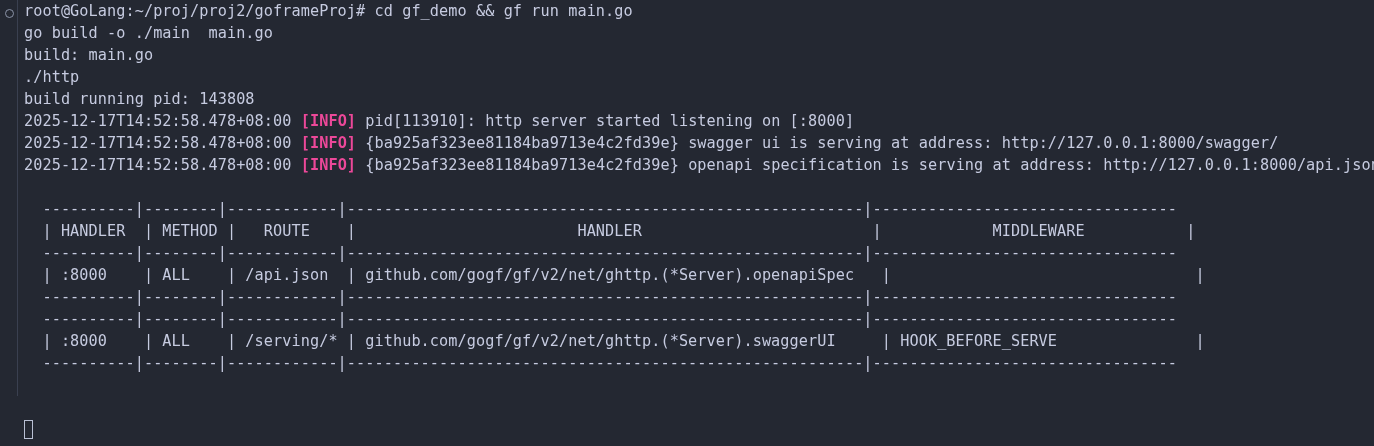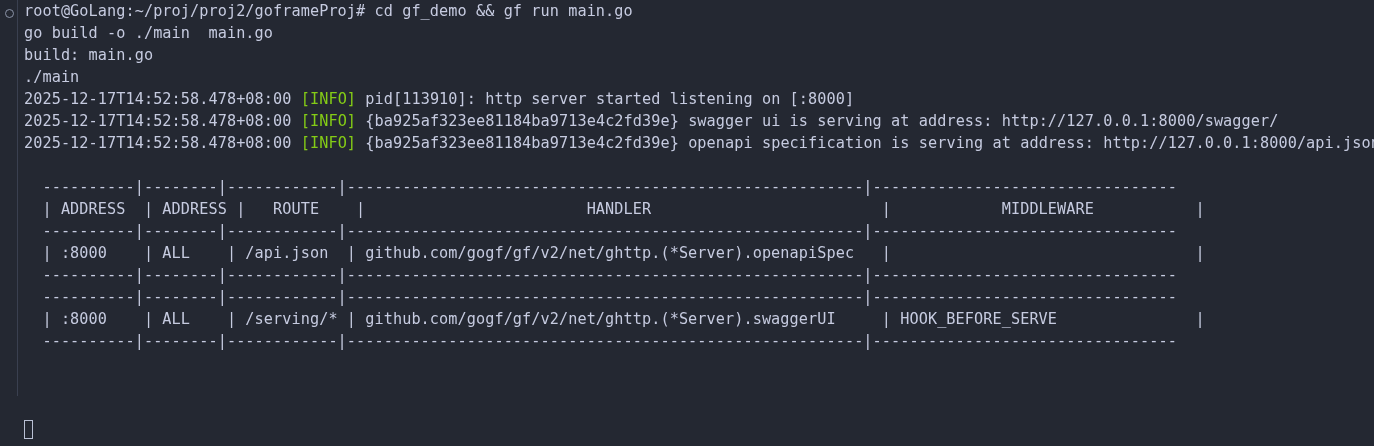--- a/index.html
+++ b/index.html
@@ -48,21 +48,21 @@
   .line {
     height: 22px;
     line-height: 22px;
     font-size: 15.2px;
     letter-spacing: 0.08px;
     color: #c6cbe0;
     white-space: pre;
     font-family: "DejaVu Sans Mono", "Liberation Mono", monospace;
   }
   .line.blank { color: transparent; }
-  .info { color: #84cc16; }
+  .info { color: #ec4899; font-weight: bold; }
   .tbl {
     color: #c6cbe0;
   }
   .cursor-line {
     position: absolute;
     left: 24px;
     top: 418px;
     height: 22px;
     line-height: 22px;
   }
@@ -82,32 +82,33 @@
 
   <div class="gutter-rule"></div>
   <div class="gutter-marker"></div>
 
   <div class="console">
 
     <div class="line">root@GoLang:~/proj/proj2/goframeProj# cd gf_demo &amp;&amp; gf run main.go</div>
 
     <div class="line">go build -o ./main  main.go</div>
     <div class="line">build: main.go</div>
-    <div class="line">./main</div>
+    <div class="line">./http</div>
+    <div class="line">build running pid: 143808</div>
 
     <div class="line"><span>2025-12-17T14:52:58.478+08:00</span> <span class="info">[INFO]</span> <span>pid[113910]: http server started listening on [:8000]</span></div>
 
     <div class="line"><span>2025-12-17T14:52:58.478+08:00</span> <span class="info">[INFO]</span> <span>{ba925af323ee81184ba9713e4c2fd39e} swagger ui is serving at address: http://127.0.0.1:8000/swagger/</span></div>
 
     <div class="line"><span>2025-12-17T14:52:58.478+08:00</span> <span class="info">[INFO]</span> <span>{ba925af323ee81184ba9713e4c2fd39e} openapi specification is serving at address: http://127.0.0.1:8000/api.json</span></div>
 
     <div class="line blank">&nbsp;</div>
 
     <div class="line tbl">  ----------|--------|------------|--------------------------------------------------------|---------------------------------</div>
-    <div class="line tbl">  | ADDRESS  | ADDRESS |   ROUTE    |                        HANDLER                         |            MIDDLEWARE           |</div>
+    <div class="line tbl">  | HANDLER  | METHOD |   ROUTE    |                        HANDLER                         |            MIDDLEWARE           |</div>
     <div class="line tbl">  ----------|--------|------------|--------------------------------------------------------|---------------------------------</div>
     <div class="line tbl">  | :8000    | ALL    | /api.json  | github.com/gogf/gf/v2/net/ghttp.(*Server).openapiSpec   |                                 |</div>
     <div class="line tbl">  ----------|--------|------------|--------------------------------------------------------|---------------------------------</div>
     <div class="line tbl">  ----------|--------|------------|--------------------------------------------------------|---------------------------------</div>
     <div class="line tbl">  | :8000    | ALL    | /serving/* | github.com/gogf/gf/v2/net/ghttp.(*Server).swaggerUI     | HOOK_BEFORE_SERVE               |</div>
     <div class="line tbl">  ----------|--------|------------|--------------------------------------------------------|---------------------------------</div>
 
   </div>
 
   <div class="cursor-line">

